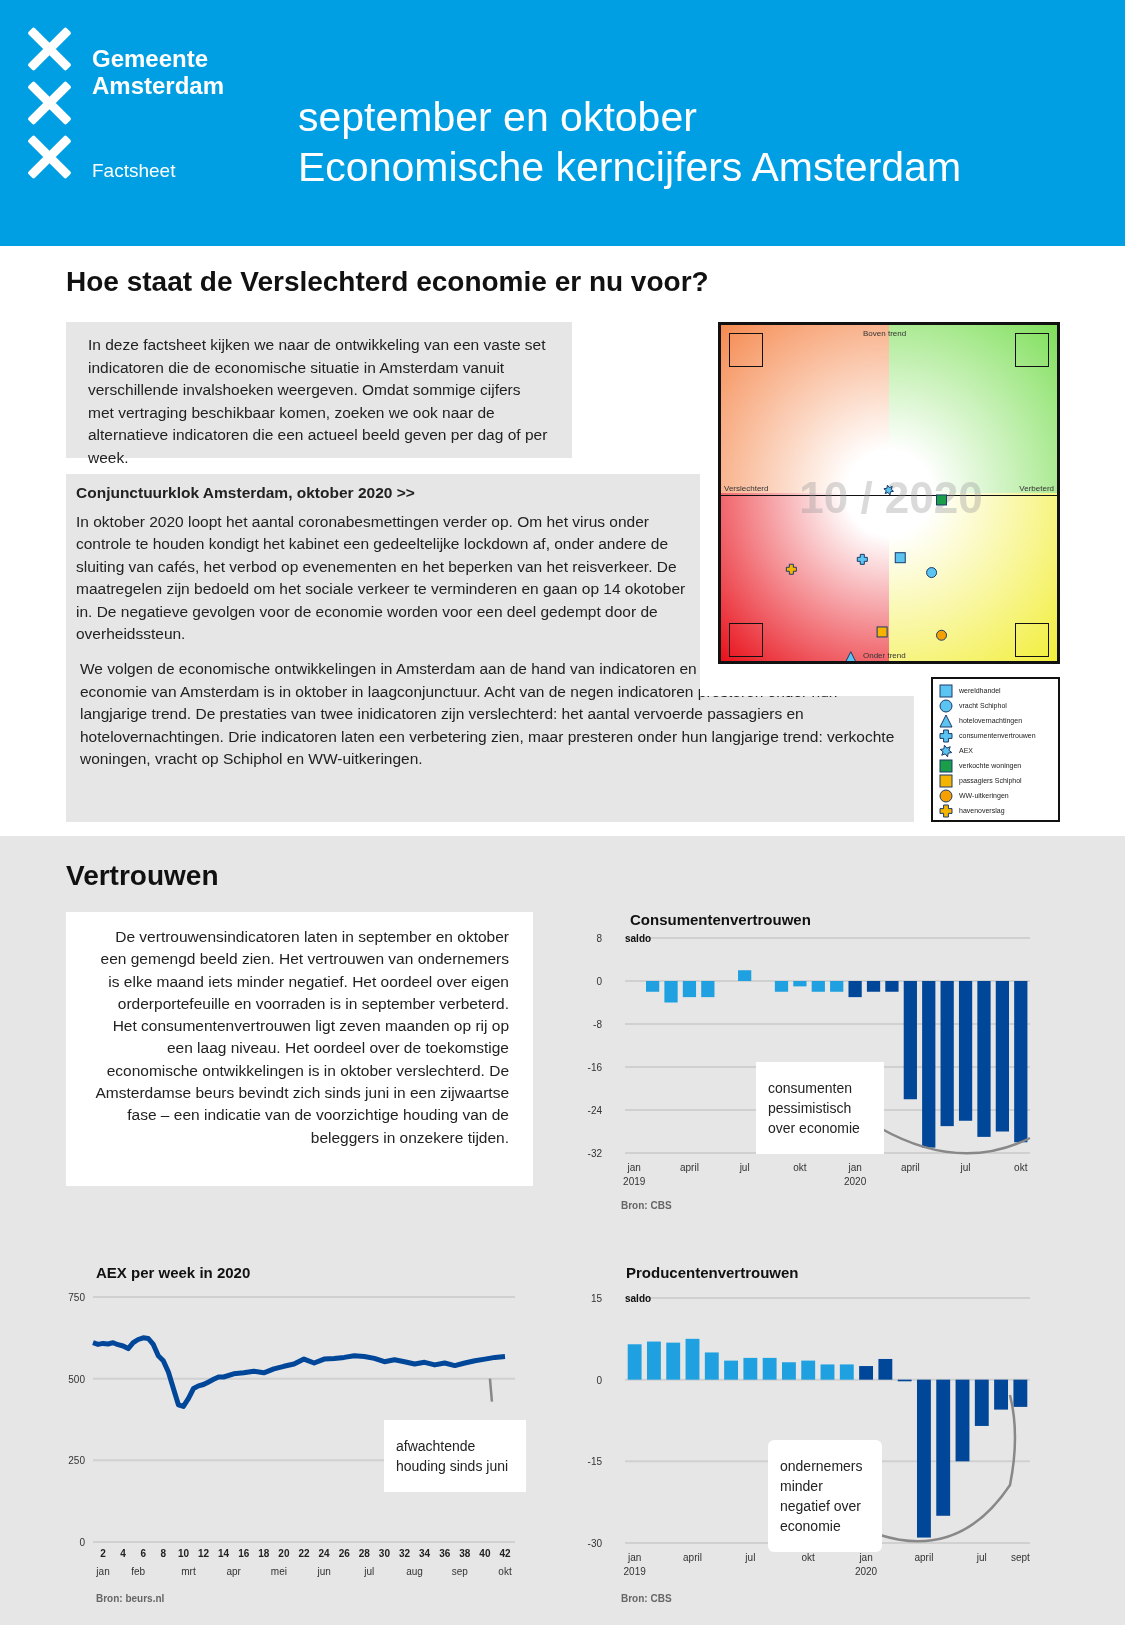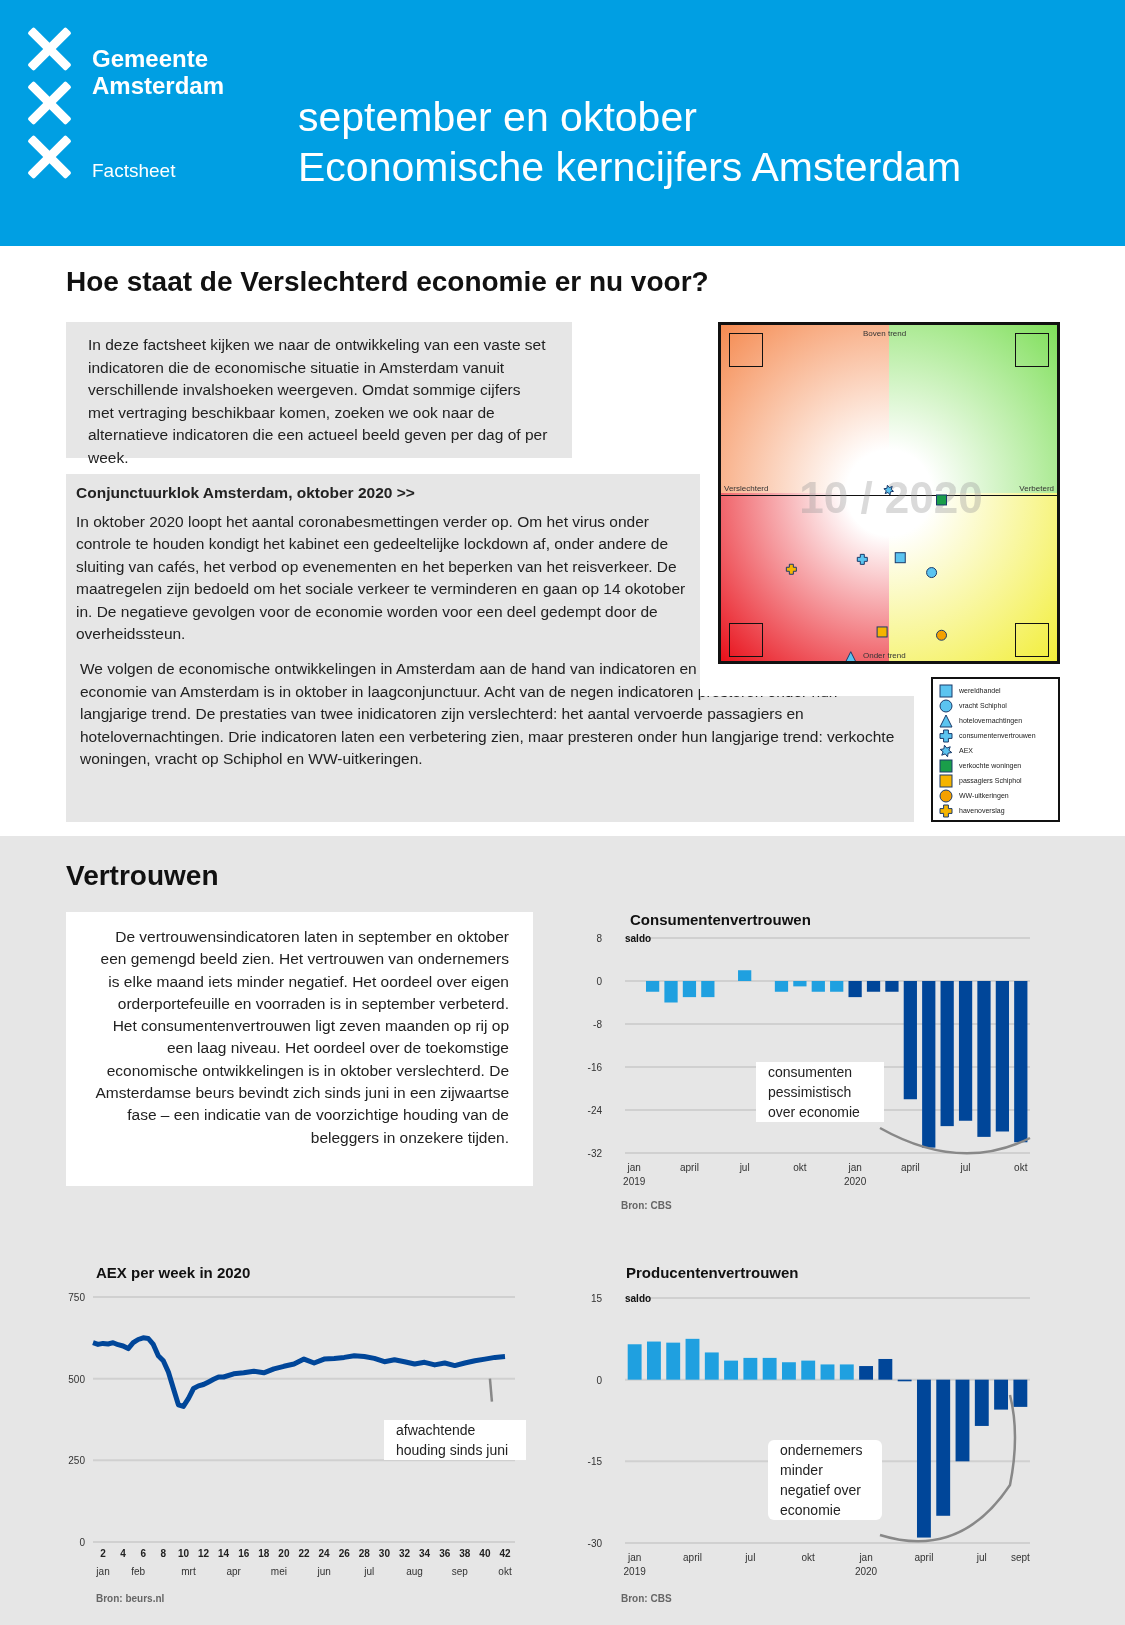--- a/index.html
+++ b/index.html
@@ -16,21 +16,21 @@
   .white-box { background: #fff; }
   .gray-section { position: absolute; left: 0; top: 836px; width: 1125px; height: 789px; background: #e6e6e6; }
   .clock { position: absolute; left: 718px; top: 322px; width: 342px; height: 342px; border: 3px solid #111; overflow: hidden; }
   .q { position: absolute; width: 50%; height: 50%; }
   .clock-lbl { position: absolute; font-size: 8px; color: #333; font-family: "Liberation Sans", sans-serif; }
   .legend { position: absolute; left: 931px; top: 677px; width: 129px; height: 145px; border: 2px solid #111; background: #fff; padding: 4px 6px; }
   .leg-row { display: flex; align-items: center; height: 15px; font-size: 7px; font-family: "Liberation Sans", sans-serif; }
   .leg-row svg { margin-right: 6px; }
   .chart-title { position: absolute; font-family: "Liberation Sans", sans-serif; font-weight: bold; font-size: 15px; color: #111; }
   .source { position: absolute; font-size: 10px; color: #666; font-weight: bold; font-family: "Liberation Sans", sans-serif; }
-  .callout { position: absolute; background: #fff; font-family: "Liberation Sans", sans-serif; font-size: 14px; line-height: 20px; color: #222; padding: 0 12px; }
+  .callout { position: absolute; background: #fff; font-family: "Liberation Sans", sans-serif; font-size: 14px; line-height: 20px; color: #222; padding: 16px 12px; }
   svg text { font-family: "Liberation Sans", sans-serif; }
 </style>
 </head>
 <body>
 
 <div class="header">
   <div class="logo-x" style="top:26px"></div>
   <div class="logo-x" style="top:80px"></div>
   <div class="logo-x" style="top:134px"></div>
   <div class="org">

